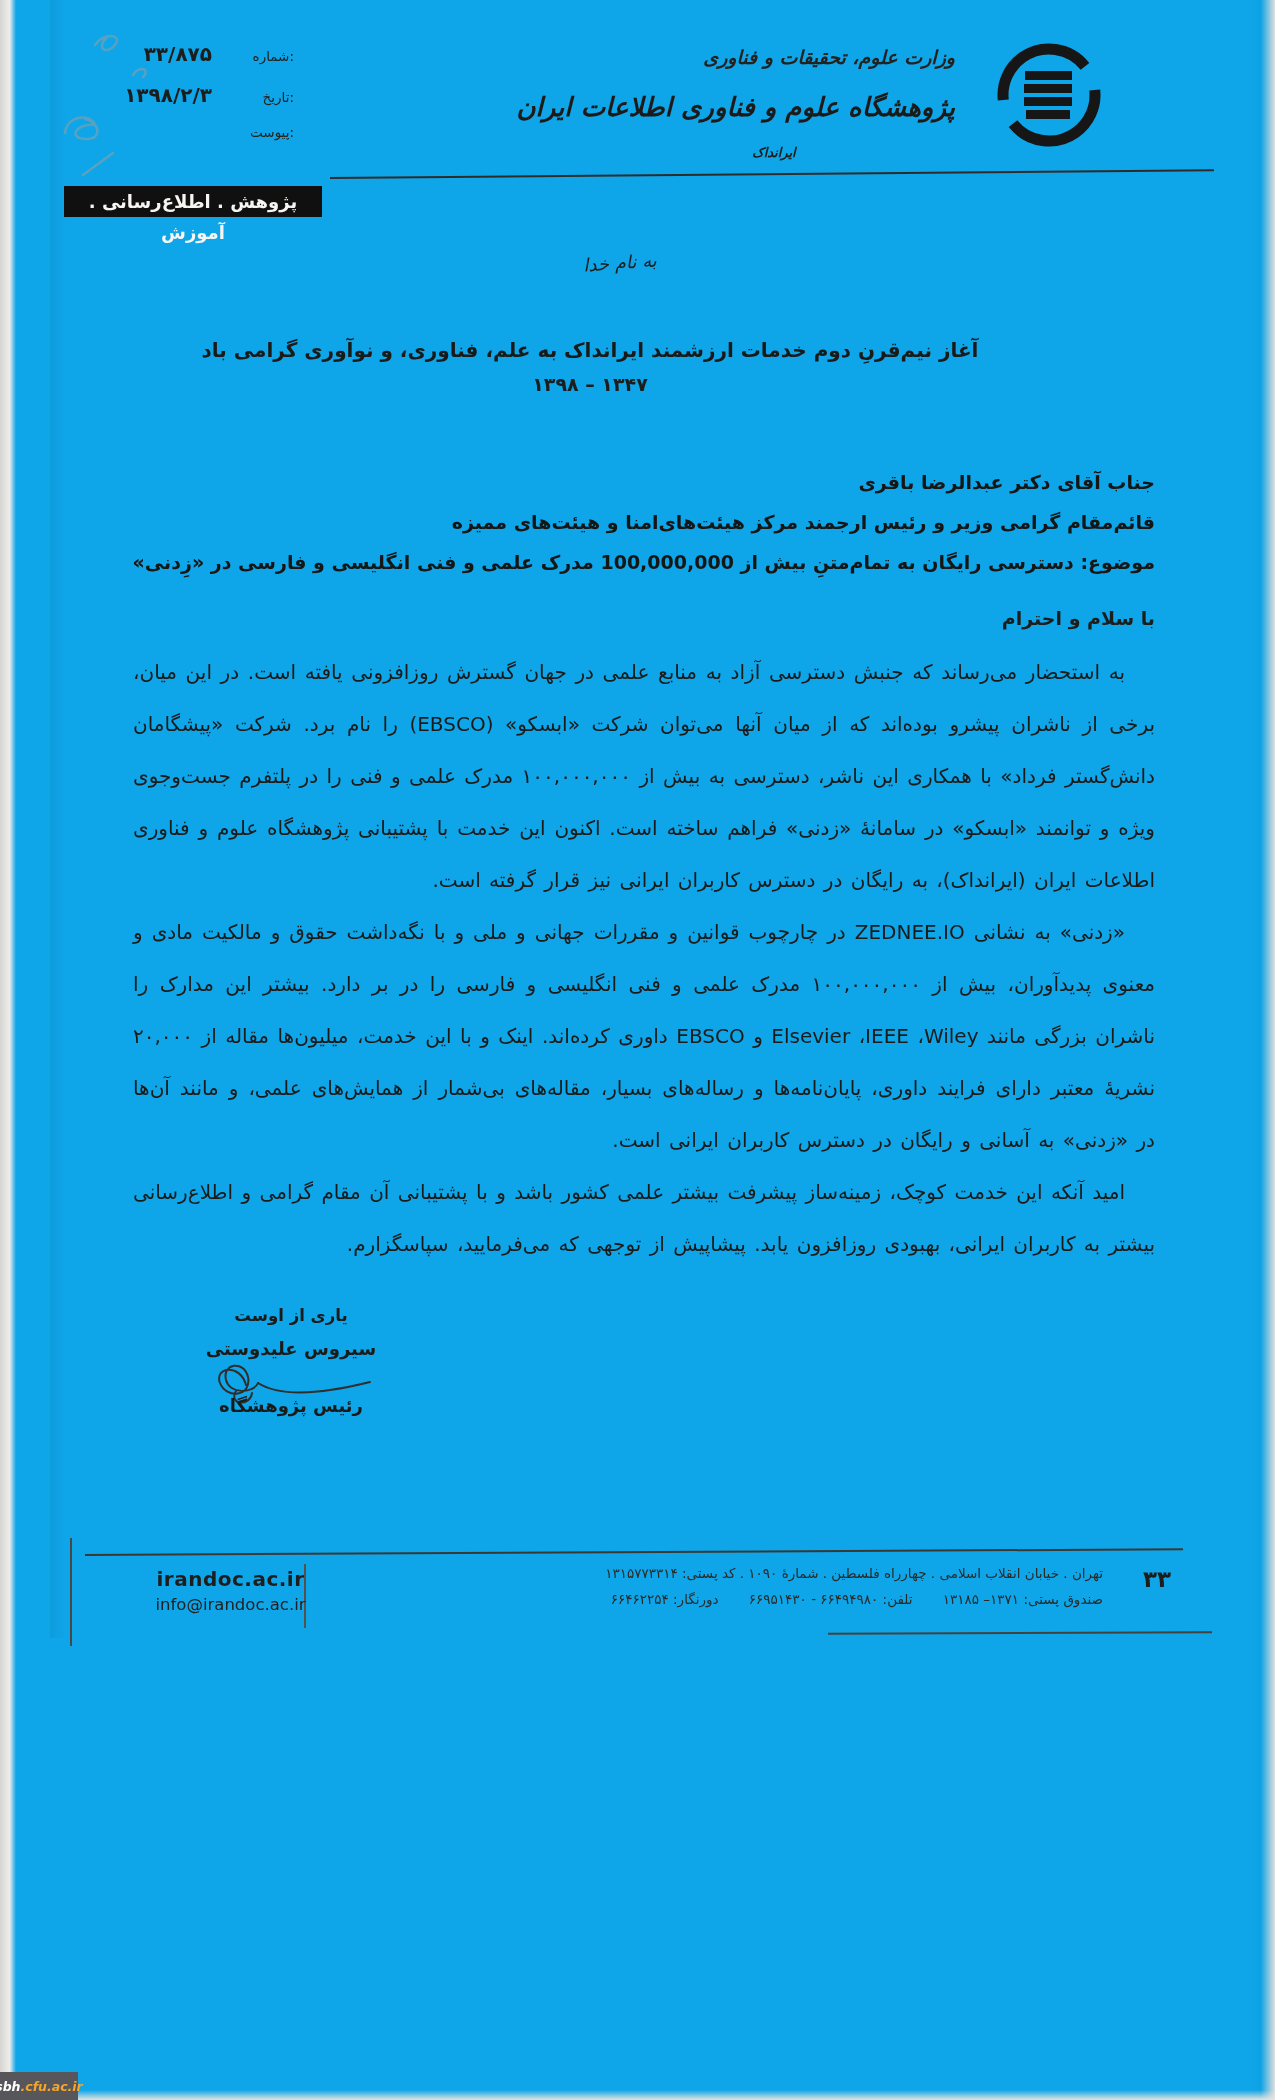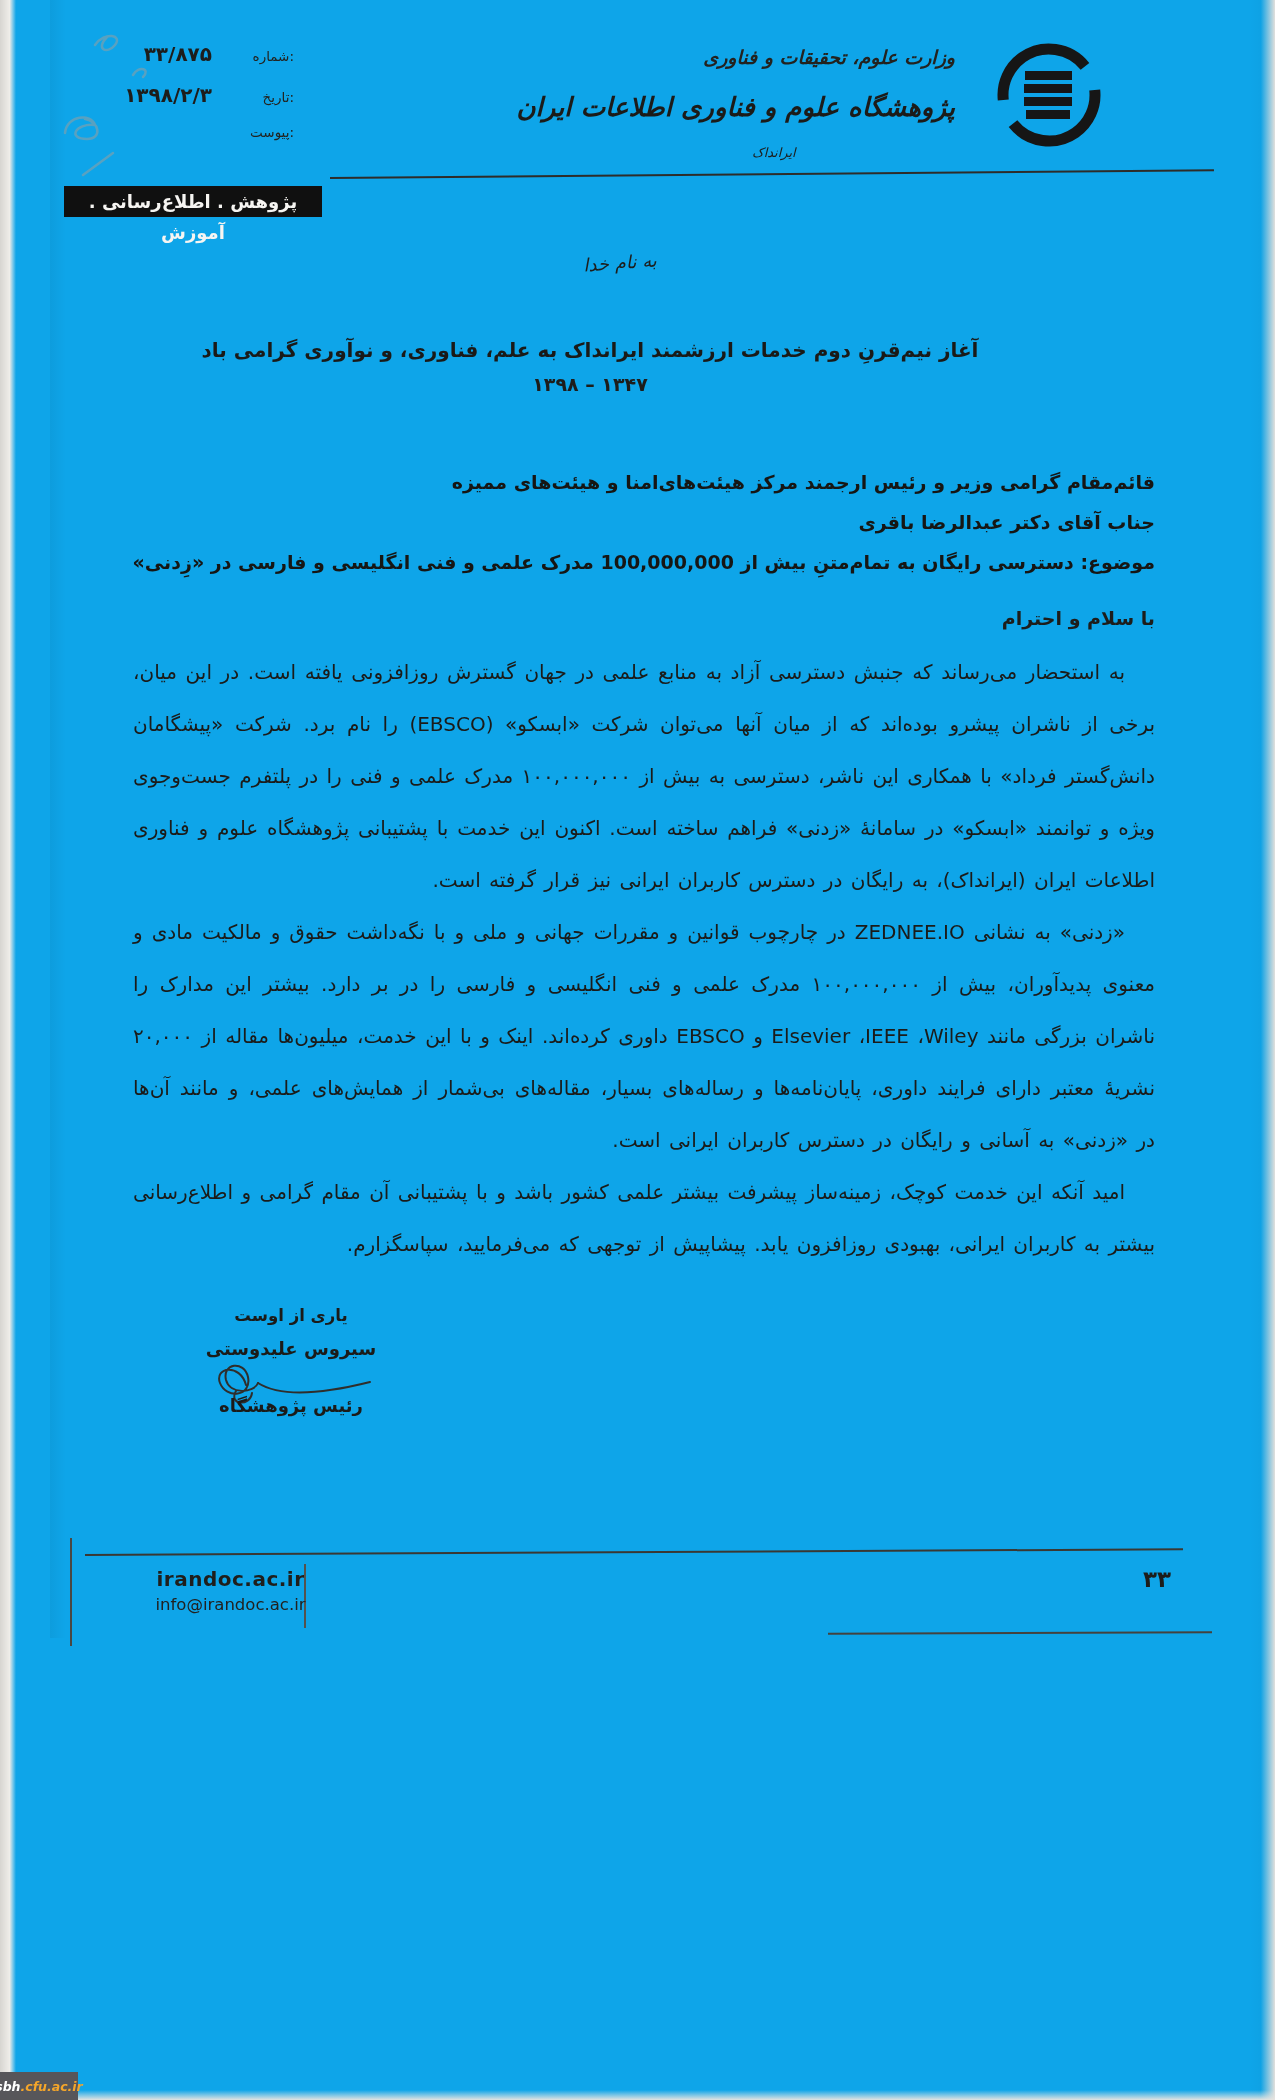--- a/index.html
+++ b/index.html
@@ -24,21 +24,21 @@
         grid-template-columns:108px 56px;column-gap:26px;row-gap:17px;
         align-items:baseline;direction:ltr;}
   .meta-label{font-size:13.5px;color:#23231f;text-align:right;}
   .meta-value{font-size:20px;font-weight:bold;text-align:right;letter-spacing:1px;}
 
   
   .letterhead-text{position:absolute;right:320px;top:46px;text-align:right;direction:rtl;}
   .ministry{font-size:19px;font-style:italic;font-weight:bold;margin-bottom:24px;color:#23221f;}
   .institute{font-size:26px;font-weight:bold;font-style:italic;color:#1c1b19;}
   .brand{position:absolute;left:752px;top:145px;font-size:13px;font-style:italic;
-         font-weight:normal;direction:rtl;}
+         font-weight:bold;direction:rtl;}
   .logo{position:absolute;left:994px;top:40px;}
   .header-rule{position:absolute;left:330px;top:177px;width:884px;height:2px;
      background:#2e2c29;transform:rotate(-0.5deg);transform-origin:left center;}
   .tag-bar{position:absolute;left:64px;top:186px;width:258px;height:31px;
      background:#101010;color:#f6f5f2;font-size:18px;font-weight:bold;
      line-height:31px;text-align:center;direction:rtl;}
 
   .besmellah{position:absolute;left:520px;top:252px;width:200px;text-align:center;
      font-size:18px;font-style:italic;transform:rotate(-4deg);direction:rtl;}
 
@@ -129,22 +129,22 @@
   <div class="tag-bar">پژوهش . اطلاع‌رسانی . آموزش</div>
 
   <div class="besmellah">به نام خدا</div>
 
   <div class="banner">
     <div class="banner-line1">آغاز نیم‌قرنِ دوم خدمات ارزشمند ایرانداک به علم، فناوری، و نوآوری گرامی باد</div>
     <div class="banner-years">۱۳۴۷ – ۱۳۹۸</div>
   </div>
 
   <div class="recipient">
+    <div>جناب آقای دکتر عبدالرضا باقری</div>
     <div>قائم‌مقام گرامی وزیر و رئیس ارجمند مرکز هیئت‌های‌امنا و هیئت‌های ممیزه</div>
-    <div>جناب آقای دکتر عبدالرضا باقری</div>
     <div>موضوع: دسترسی رایگان به تمام‌متنِ بیش از 100,000,000 مدرک علمی و فنی انگلیسی و فارسی در «زِدنی»</div>
   </div>
 
   <div class="salutation">با سلام و احترام</div>
 
   <div class="body-text">
     <p>به استحضار می‌رساند که جنبش دسترسی آزاد به منابع علمی در جهان گسترش روزافزونی یافته است. در این میان، برخی از ناشران پیشرو بوده‌اند که از میان آنها می‌توان شرکت «ابسکو» (EBSCO) را نام برد. شرکت «پیشگامان دانش‌گستر فرداد» با همکاری این ناشر، دسترسی به بیش از ۱۰۰,۰۰۰,۰۰۰ مدرک علمی و فنی را در پلتفرم جست‌وجوی ویژه و توانمند «ابسکو» در سامانهٔ «زدنی» فراهم ساخته است. اکنون این خدمت با پشتیبانی پژوهشگاه علوم و فناوری اطلاعات ایران (ایرانداک)، به رایگان در دسترس کاربران ایرانی نیز قرار گرفته است.</p>
     <p>«زدنی» به نشانی ZEDNEE.IO در چارچوب قوانین و مقررات جهانی و ملی و با نگه‌داشت حقوق و مالکیت مادی و معنوی پدیدآوران، بیش از ۱۰۰,۰۰۰,۰۰۰ مدرک علمی و فنی انگلیسی و فارسی را در بر دارد. بیشتر این مدارک را ناشران بزرگی مانند Wiley،‏ IEEE،‏ Elsevier و EBSCO داوری کرده‌اند. اینک و با این خدمت، میلیون‌ها مقاله از ۲۰,۰۰۰ نشریهٔ معتبر دارای فرایند داوری، پایان‌نامه‌ها و رساله‌های بسیار، مقاله‌های بی‌شمار از همایش‌های علمی، و مانند آن‌ها در «زدنی» به آسانی و رایگان در دسترس کاربران ایرانی است.</p>
     <p>امید آنکه این خدمت کوچک، زمینه‌ساز پیشرفت بیشتر علمی کشور باشد و با پشتیبانی آن مقام گرامی و اطلاع‌رسانی بیشتر به کاربران ایرانی، بهبودی روزافزون یابد. پیشاپیش از توجهی که می‌فرمایید، سپاسگزارم.</p>
   </div>
@@ -164,20 +164,28 @@
 
   <div class="f-rule-top"></div>
   <div class="f-vert"></div>
   <div class="f-divider"></div>
 
   <div class="f-left">
     <div class="f-site">irandoc.ac.ir</div>
     <div class="f-email">info@irandoc.ac.ir</div>
   </div>
 
+  <div class="f-right">
+    <div>تهران . خیابان انقلاب اسلامی . چهارراه فلسطین . شمارهٔ ۱۰۹۰ . کد پستی: ۱۳۱۵۷۷۳۳۱۴</div>
+    <div>
+      <span class="f-seg">صندوق پستی: ۱۳۷۱– ۱۳۱۸۵</span>
+      <span class="f-seg">تلفن: ۶۶۴۹۴۹۸۰ - ۶۶۹۵۱۴۳۰</span>
+      <span class="f-seg">دورنگار: ۶۶۴۶۲۲۵۴</span>
+    </div>
+  </div>
 
   <div class="f-pagenum">۳۳</div>
   <div class="f-rule-bot"></div>
 
   <div class="wm">
     <span class="wm-prefix">sbh</span>
       <span class="wm-suffix">.cfu.ac.ir</span>
   </div>
 
 </div>

